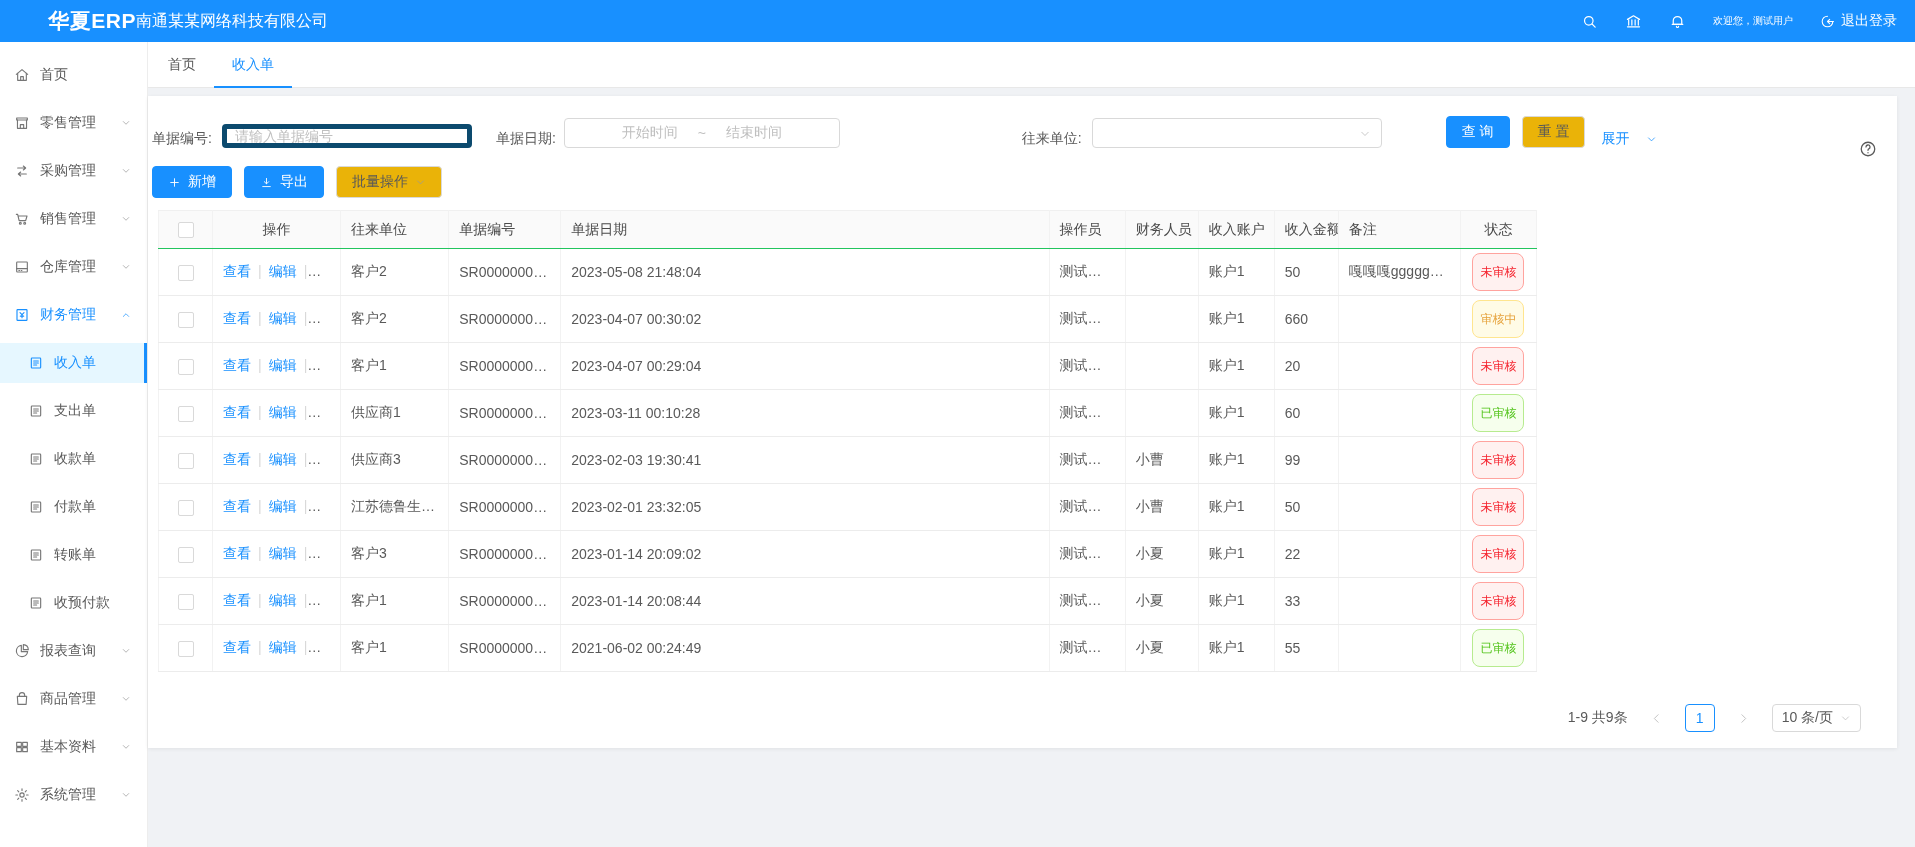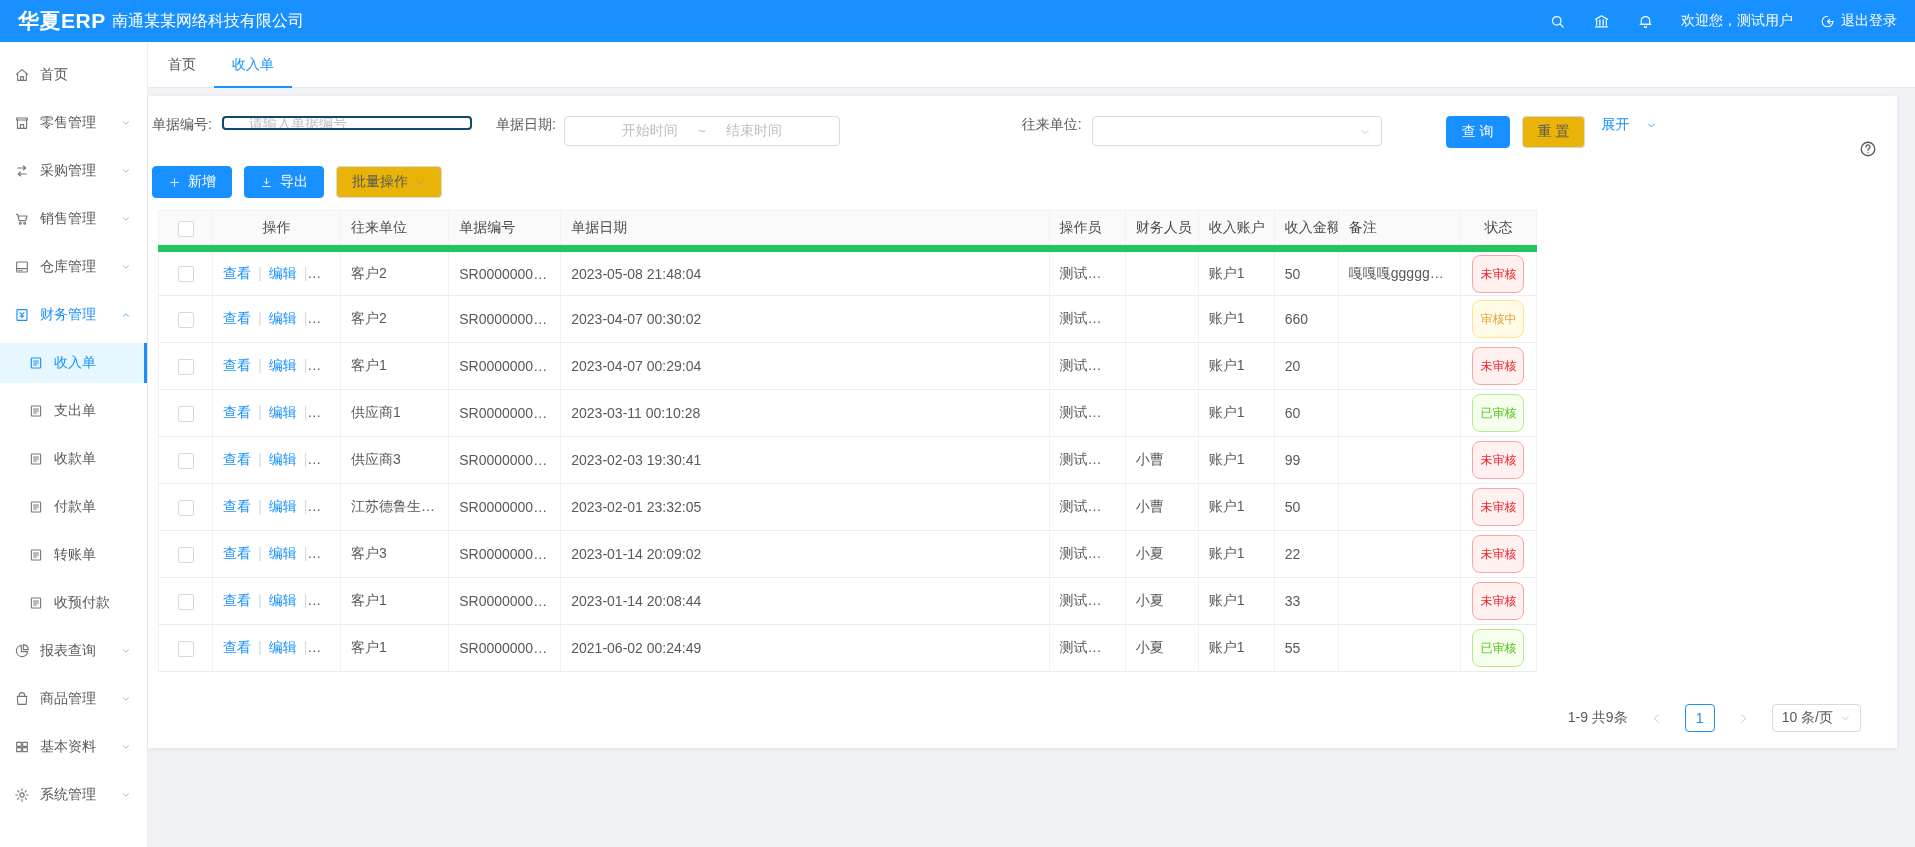--- a/index.html
+++ b/index.html
@@ -7,25 +7,25 @@
   .app {
     position: relative; width: 1915px; height: 847px; overflow: hidden;
     font-family: "Liberation Sans", "DejaVu Sans", sans-serif;
     background:#f0f2f5; font-size:14px;
   }
   svg { display:block; }
 
   
   .top-header { position:absolute; top:0; left:0; right:0; height:42px; background:#1890ff;
     display:flex; align-items:center; color:#fff; z-index:5; }
-  .logo { padding-left:18px; width:112px; font-size:21px; font-weight:bold; letter-spacing:0.5px; }
+  .logo { padding-left:18px; width:136px; font-size:21px; font-weight:bold; letter-spacing:0.5px;text-align:right; }
   .company { font-size:16px; }
   .header-right { margin-left:auto; display:flex; align-items:center; gap:27px; padding-right:18px; }
   .h-icon { color:#fff; cursor:pointer; }
-  .welcome { font-size:14px; }
+  .welcome { font-size:10px; }
   .logout { display:flex; align-items:center; gap:6px; cursor:pointer; font-size:14px; }
 
   
   .sidebar { position:absolute; top:42px; left:0; bottom:0; width:148px; background:#fff;
     border-right:1px solid #ededed; padding-top:13px; overflow:hidden; }
   .side-item { position:relative; height:40px; margin-bottom:8px; display:flex; align-items:center;
     padding-left:14px; color:#595959; cursor:pointer; }
   .side-item .s-icon { color:#767676; }
   .side-item .lbl { margin-left:10px; font-size:14px; white-space:nowrap; }
   .side-item .chev { position:absolute; right:16px; color:#999; }
@@ -40,23 +40,23 @@
   .main { position:absolute; left:148px; top:42px; right:0; bottom:0; background:#f0f2f5; }
   .tabbar { height:46px; background:#fff; border-bottom:1px solid #e8e8e8; display:flex; padding-left:2px; }
   .tab { position:relative; padding:0 18px; display:flex; align-items:center; color:#595959; cursor:pointer; }
   .tab.active { color:#1890ff; }
   .tab.active::after { content:''; position:absolute; left:0; right:0; bottom:-1px; height:2px; background:#1890ff; }
 
   .card { position:relative; margin:8px 18px 0 0; height:652px; background:#fff;
     box-shadow:0 1px 4px rgba(0,0,0,0.07); }
 
   
-  .filter-row { display:flex; align-items:flex-start; padding:20px 0 0 4px; color:#595959; }
+  .filter-row { display:flex; align-items:flex-end; padding:20px 0 0 4px; color:#595959; }
   .f-label { white-space:nowrap; }
-  .inp { height:14px; border:2px solid #0c4a6e; border-radius:4px; padding:0 25px; font-size:14px;
+  .inp { height:24px; border:5px solid #0c4a6e; border-radius:4px; padding:0 8px; font-size:14px;
     color:#595959; outline:none; font-family:inherit; }
   .inp::placeholder { color:#bfbfbf; }
   #bill-no-input { width:250px; margin-left:10px; }
   .lab-date { margin-left:24px; }
   .date-box { width:276px; height:30px; margin-left:8px; border:1px solid #d9d9d9; border-radius:4px;
     display:flex; align-items:center; justify-content:center; gap:20px; color:#bfbfbf; cursor:pointer; }
   .lab-partner { margin-left:182px; }
   .select-box { position:relative; width:290px; height:30px; margin-left:10px; border:1px solid #d9d9d9;
     border-radius:4px; background:#fff; cursor:pointer; }
   .select-box .chev { position:absolute; right:10px; top:9px; color:#bfbfbf; }
@@ -71,21 +71,21 @@
   
   .toolbar { display:flex; align-items:center; gap:12px; margin-top:18px; padding-left:4px; }
   .btn .b-icon { margin-right:7px; }
   .btn .b-chev { margin-left:7px; color:#999; }
   .help { position:absolute; top:44px; right:20px; color:#595959; cursor:pointer; }
 
   
   table { margin:12px 0 0 10px; width:1379px; border-collapse:collapse; table-layout:fixed;
     font-size:14px; color:#595959; }
   th { background:#fafafa; height:38px; font-weight:500; text-align:left; padding:4px 10px;
-    border-bottom:7px solid #22c55e; border-top:1px solid #f0f0f0; color:#4a4a4a; white-space:nowrap; overflow:hidden; }
+    border-bottom:1px solid #22c55e; border-top:1px solid #f0f0f0; color:#4a4a4a; white-space:nowrap; overflow:hidden; }
   td { height:47px; padding:0 10px; border-bottom:1px solid #ececec; white-space:nowrap;
     overflow:hidden; text-overflow:ellipsis; }
   th, td { border-right:1px solid #f2f2f2; }
   th:first-child, td:first-child { border-left:1px solid #f2f2f2; }
   th:last-child, td:last-child { border-right:1px solid #f2f2f2; }
   .col-center { text-align:center; }
   .cb { display:inline-block; width:16px; height:16px; border:1px solid #d9d9d9; border-radius:2px;
     background:#fff; vertical-align:middle; cursor:pointer; }
   .alink { color:#1890ff; cursor:pointer; }
   .sep { color:#d9d9d9; margin:0 7px; }

